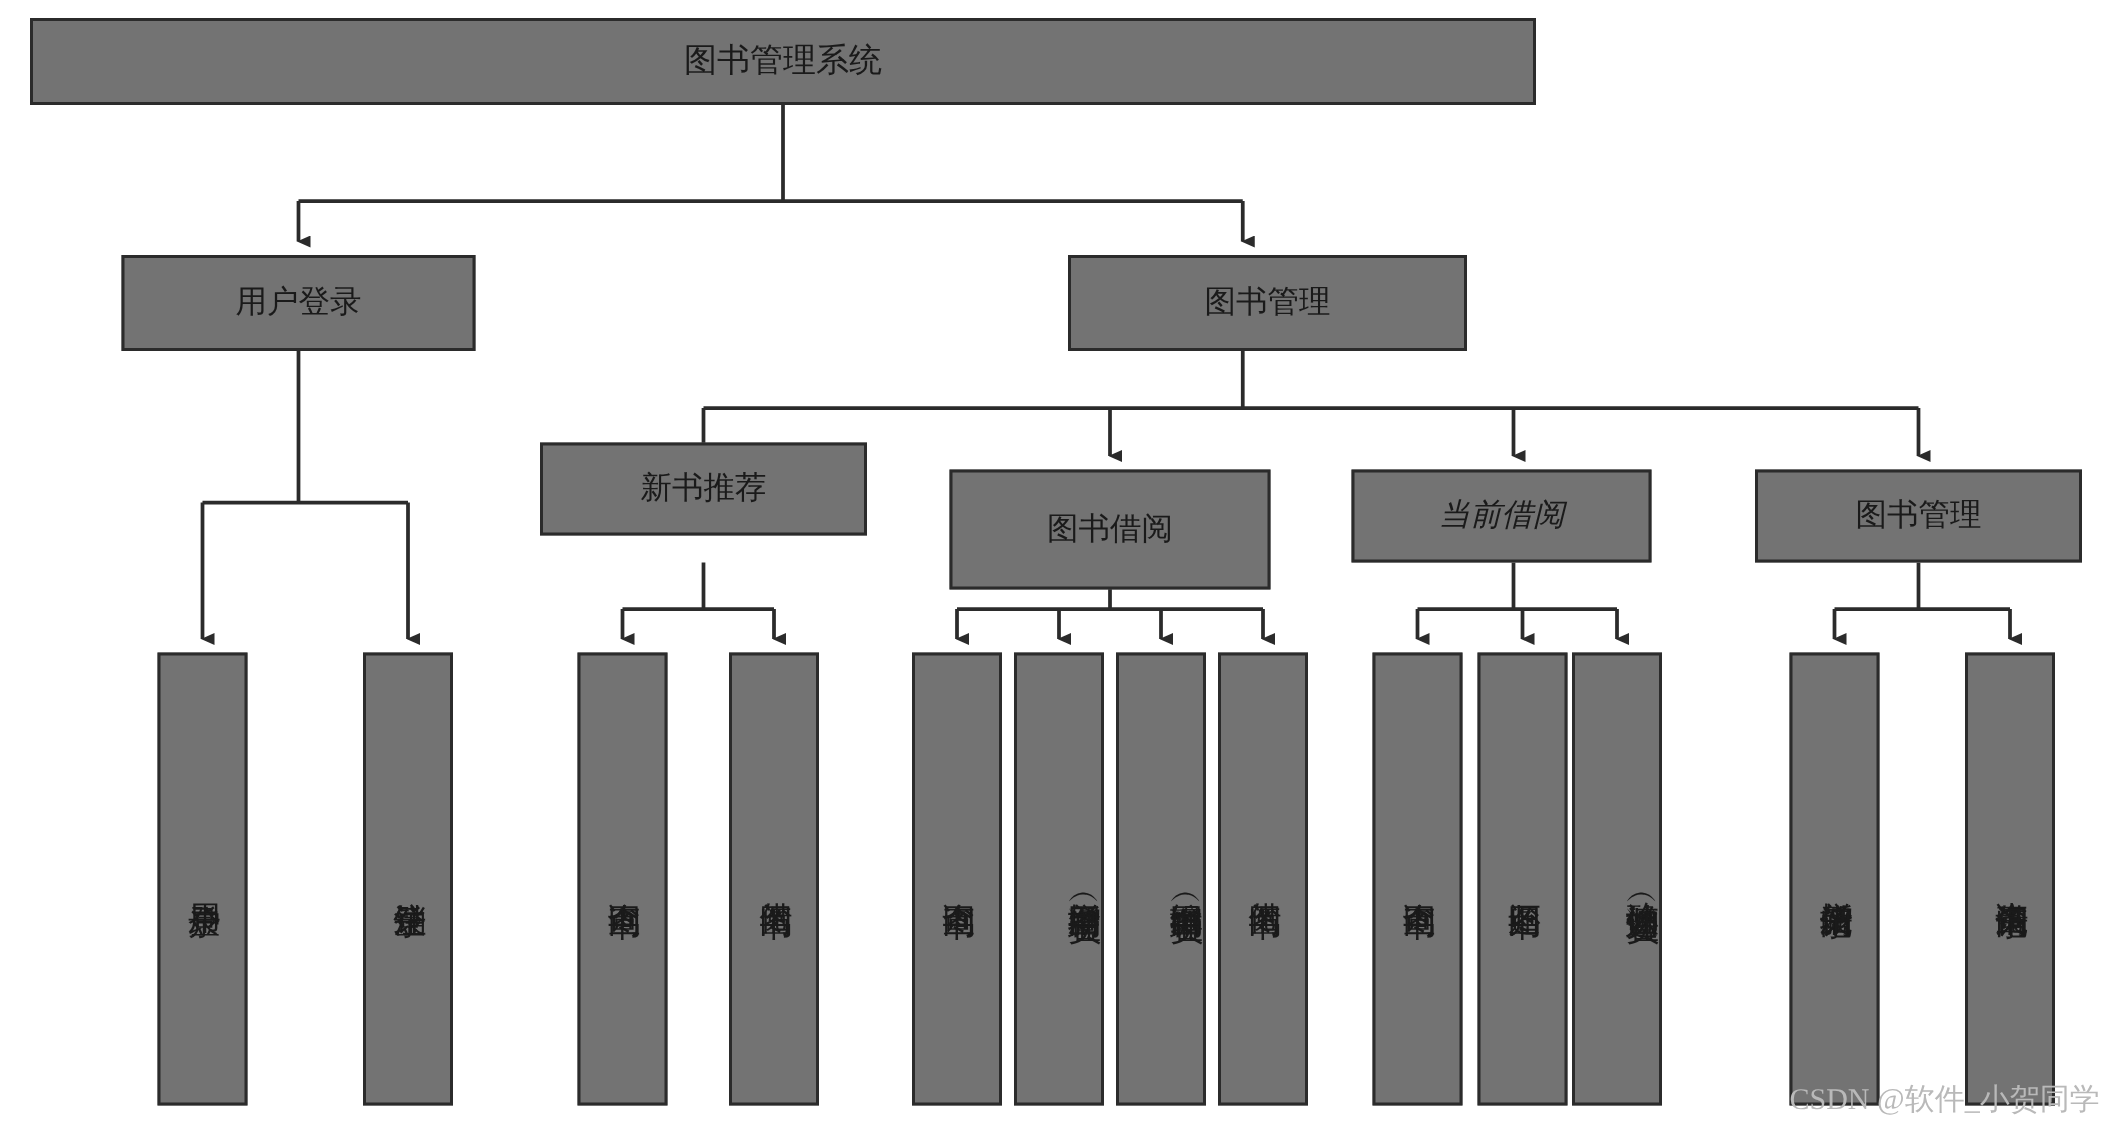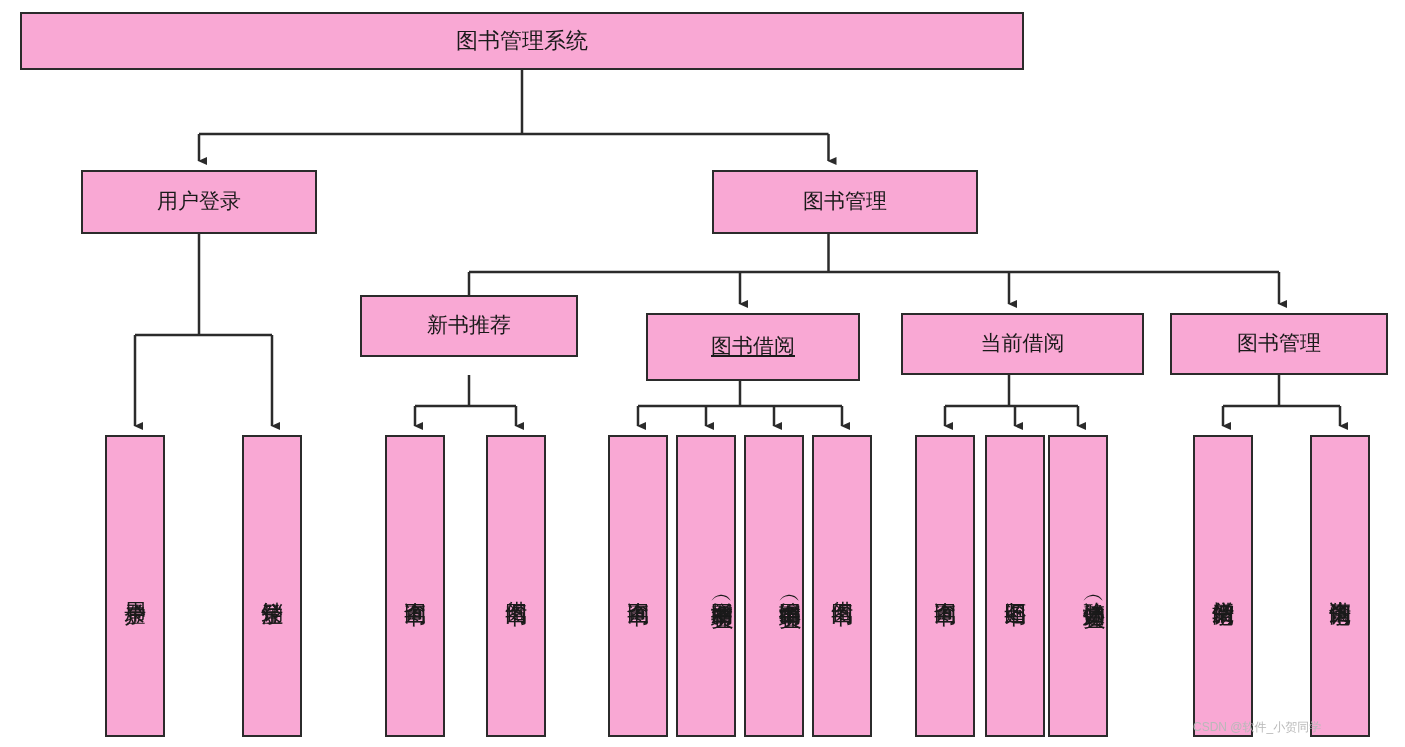--- a/index.html
+++ b/index.html
@@ -12,21 +12,21 @@
     width: 1405px;
     height: 747px;
     background: #ffffff;
     font-family: "DejaVu Sans", "Liberation Sans", sans-serif;
     overflow: hidden;
   }
   .node {
     position: absolute;
     box-sizing: border-box;
     border: 2px solid #2b2b2b;
-    background: #f9a8d4;
+    background: #737373;
     display: flex;
     align-items: center;
     justify-content: center;
     color: #1a1a1a;
   }
   .node.horizontal {
     font-size: 21px;
     line-height: 1.2;
   }
   .node.root {
@@ -56,24 +56,24 @@
   svg.wires {
     position: absolute;
     left: 0;
     top: 0;
     width: 1405px;
     height: 747px;
     pointer-events: none;
   }
   .watermark {
     position: absolute;
-    font-size: 12px;
+    font-size: 20px;
     color: #b9b9b9;
     white-space: nowrap;
-    font-family: Liberation Sans, sans-serif;
+    font-family: Liberation Serif, serif;
   }
 </style>
 </head>
 <body>
 
 <div id="canvas">
   <svg class="wires" viewBox="0 0 1405 747" id="wire-layer">
     <defs>
       <marker id="arrowhead" markerWidth="9" markerHeight="9" refX="4" refY="8" orient="auto" markerUnits="userSpaceOnUse">
         <path d="M0,0 L8,0 L4,9 Z" fill="#2b2b2b"></path>
@@ -121,24 +121,24 @@
       </div>
       <div class="node horizontal" style="left: 81px; top: 170px; width: 236px; height: 64px; border-color: rgb(43, 43, 43); color: rgb(26, 26, 26);">
         <span class="node-label">用户登录</span>
       </div>
       <div class="node horizontal" style="left: 712px; top: 170px; width: 266px; height: 64px; border-color: rgb(43, 43, 43); color: rgb(26, 26, 26);">
         <span class="node-label">图书管理</span>
       </div>
       <div class="node horizontal" style="left: 360px; top: 295px; width: 218px; height: 62px; border-color: rgb(43, 43, 43); color: rgb(26, 26, 26);">
         <span class="node-label">新书推荐</span>
       </div>
-      <div class="node horizontal" style="left: 646px; top: 313px; width: 214px; height: 68px; border-color: rgb(43, 43, 43); color: rgb(26, 26, 26); text-decoration: underline;">
+      <div class="node horizontal" style="left: 633px; top: 313px; width: 214px; height: 80px; border-color: rgb(43, 43, 43); color: rgb(26, 26, 26);">
         <span class="node-label">图书借阅</span>
       </div>
-      <div class="node horizontal" style="left: 901px; top: 313px; width: 243px; height: 62px; border-color: rgb(43, 43, 43); color: rgb(26, 26, 26);">
+      <div class="node horizontal" style="left: 901px; top: 313px; width: 200px; height: 62px; border-color: rgb(43, 43, 43); color: rgb(26, 26, 26); font-style: italic;">
         <span class="node-label">当前借阅</span>
       </div>
       <div class="node horizontal" style="left: 1170px; top: 313px; width: 218px; height: 62px; border-color: rgb(43, 43, 43); color: rgb(26, 26, 26);">
         <span class="node-label">图书管理</span>
       </div>
       <div class="node vertical centered" style="left: 105px; top: 435px; width: 60px; height: 302px; border-color: rgb(43, 43, 43); color: rgb(26, 26, 26);">
         <span class="node-label">用户登录</span>
       </div>
       <div class="node vertical centered" style="left: 242px; top: 435px; width: 60px; height: 302px; border-color: rgb(43, 43, 43); color: rgb(26, 26, 26);">
         <span class="node-label">注销登录</span>

